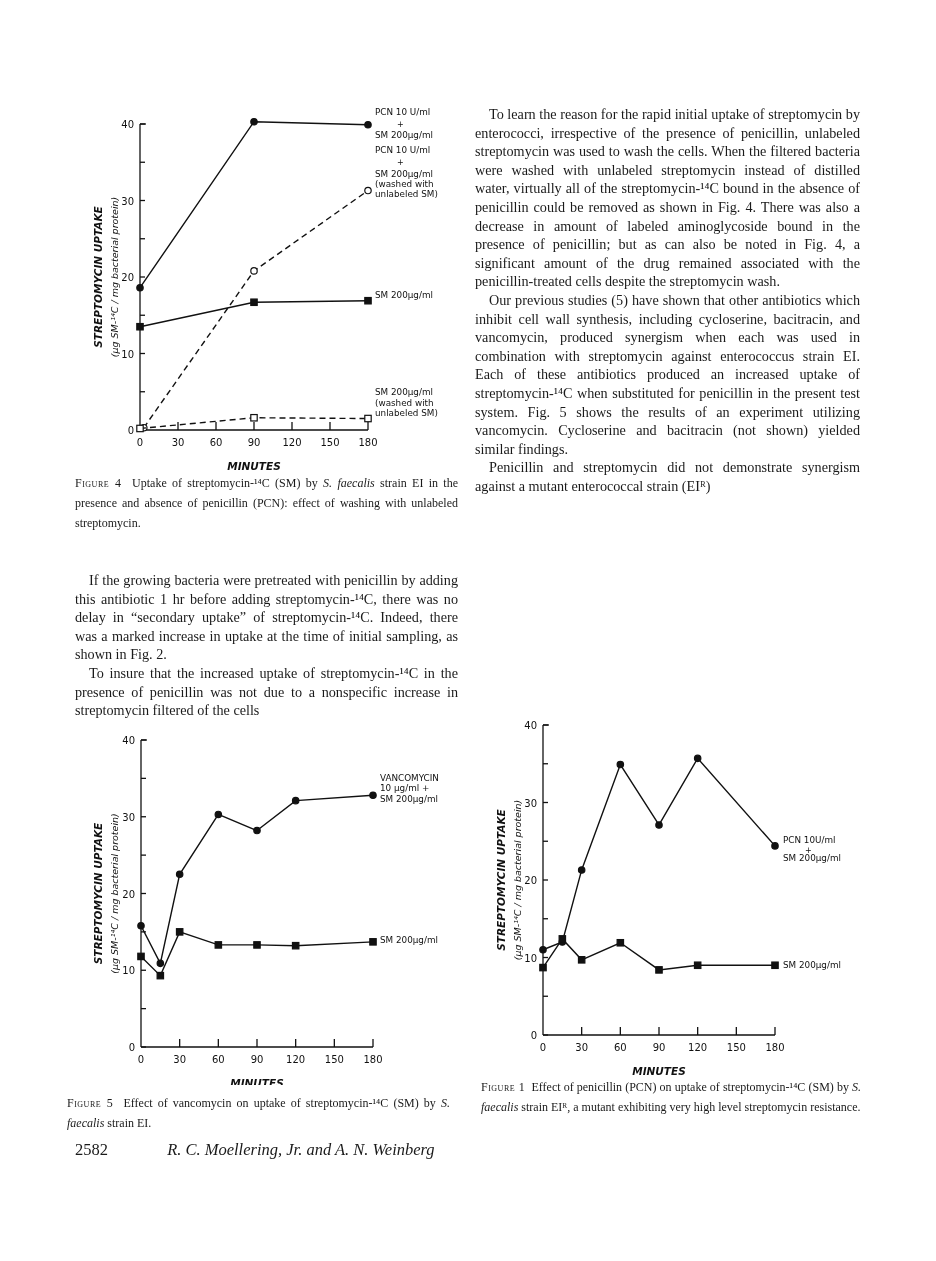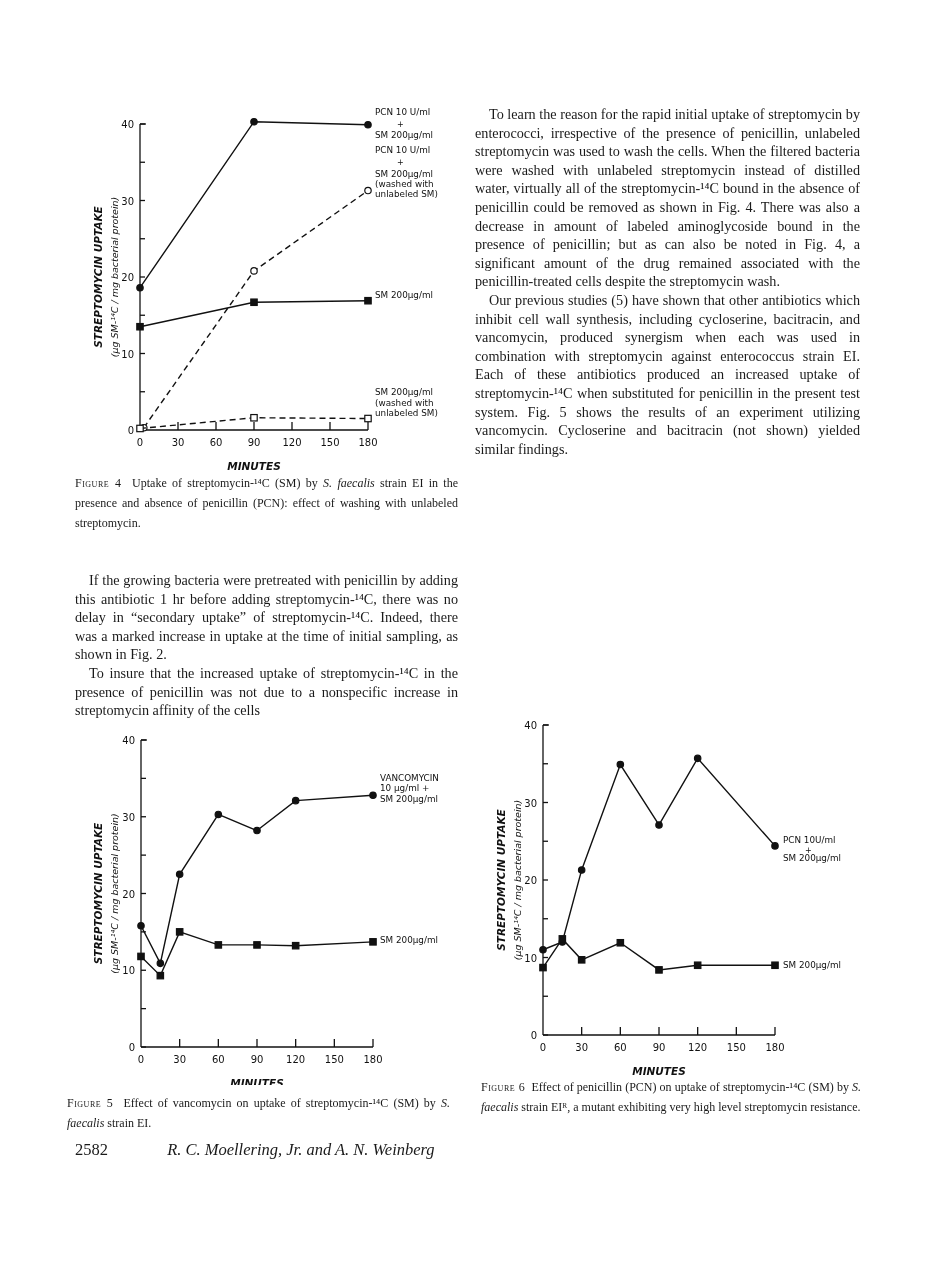--- a/index.html
+++ b/index.html
@@ -92,26 +92,27 @@
       <text x="305" y="311" font-size="8.8">unlabeled SM)</text>
     </g>
   </svg>
 <div class="caption" style="left:75px;top:473px;width:383px;">
   <span class="fig">Figure 4</span>&nbsp;
   <span>Uptake of streptomycin-¹⁴C (SM) by </span><i>S. faecalis</i><span> strain EI in the presence and absence of penicillin (PCN): effect of washing with unlabeled streptomycin.</span>
 </div>
 
 <div class="col" style="left:75px;top:540px;width:383px;margin-top:31px;">
   <p>If the growing bacteria were pretreated with penicillin by adding this antibiotic 1 hr before adding streptomycin-¹⁴C, there was no delay in “secondary uptake” of streptomycin-¹⁴C. Indeed, there was a marked increase in uptake at the time of initial sampling, as shown in Fig. 2.</p>
-  <p>To insure that the increased uptake of streptomycin-¹⁴C in the presence of penicillin was not due to a nonspecific increase in streptomycin affinity of the cells</p>
+  <p>To insure that the increased uptake of streptomycin-¹⁴C in the presence of penicillin was not due to a nonspecific increase in streptomycin filtered of the cells</p>
 </div>
 
 <div class="col" style="left:475px;top:105px;width:385px;">
   <p>To learn the reason for the rapid initial uptake of streptomycin by enterococci, irrespective of the presence of penicillin, unlabeled streptomycin was used to wash the cells. When the filtered bacteria were washed with unlabeled streptomycin instead of distilled water, virtually all of the streptomycin-¹⁴C bound in the absence of penicillin could be removed as shown in Fig. 4. There was also a decrease in amount of labeled aminoglycoside bound in the presence of penicillin; but as can also be noted in Fig. 4, a significant amount of the drug remained associated with the penicillin-treated cells despite the streptomycin wash.</p>
   <p>Our previous studies (5) have shown that other antibiotics which inhibit cell wall synthesis, including cycloserine, bacitracin, and vancomycin, produced synergism when each was used in combination with streptomycin against enterococcus strain EI. Each of these antibiotics produced an increased uptake of streptomycin-¹⁴C when substituted for penicillin in the present test system. Fig. 5 shows the results of an experiment utilizing vancomycin. Cycloserine and bacitracin (not shown) yielded similar findings.</p>
+  <p>Penicillin and streptomycin did not demonstrate synergism against a mutant enterococcal strain (EIᴿ)</p>
 </div>
 
 <svg class="chart" id="chart-fig5" style="left:70px;top:725px;" width="400" height="360">
     <g stroke="#111" stroke-width="1.3" fill="none">
       <line x1="71" y1="15" x2="71" y2="322"></line>
       <line x1="71" y1="322" x2="303" y2="322"></line>
       <line x1="71" y1="15" x2="77" y2="15"></line>
       <line x1="71" y1="322" x2="76" y2="322"></line>
       <line x1="71" y1="283.625" x2="76" y2="283.625"></line>
       <line x1="71" y1="245.25" x2="76" y2="245.25"></line>
@@ -228,20 +229,20 @@
       <rect x="84.13333333333333" y="225.70000000000002" width="6.4" height="6.4" fill="#111" stroke="#111" stroke-width="1.2"></rect>
       <rect x="103.46666666666665" y="246.625" width="6.4" height="6.4" fill="#111" stroke="#111" stroke-width="1.2"></rect>
       <rect x="142.13333333333333" y="229.57500000000002" width="6.4" height="6.4" fill="#111" stroke="#111" stroke-width="1.2"></rect>
       <rect x="180.8" y="256.7" width="6.4" height="6.4" fill="#111" stroke="#111" stroke-width="1.2"></rect>
       <rect x="219.46666666666667" y="252.05" width="6.4" height="6.4" fill="#111" stroke="#111" stroke-width="1.2"></rect>
       <rect x="296.8" y="252.05" width="6.4" height="6.4" fill="#111" stroke="#111" stroke-width="1.2"></rect>
       <text x="308" y="258" font-size="8.8">SM 200µg/ml</text>
     </g>
   </svg>
 <div class="caption" style="left:481px;top:1077px;width:380px;">
-  <span class="fig">Figure 6</span>&nbsp;
+  <span class="fig">Figure 1</span>&nbsp;
   <span>Effect of penicillin (PCN) on uptake of streptomycin-¹⁴C (SM) by </span><i>S. faecalis</i><span> strain EIᴿ, a mutant exhibiting very high level streptomycin resistance.</span>
 </div>
 
 <div class="footer">
   <span class="pg">2582</span>
   <span class="auth">R. C. Moellering, Jr. and A. N. Weinberg</span>
 </div>
 
 </body></html>

